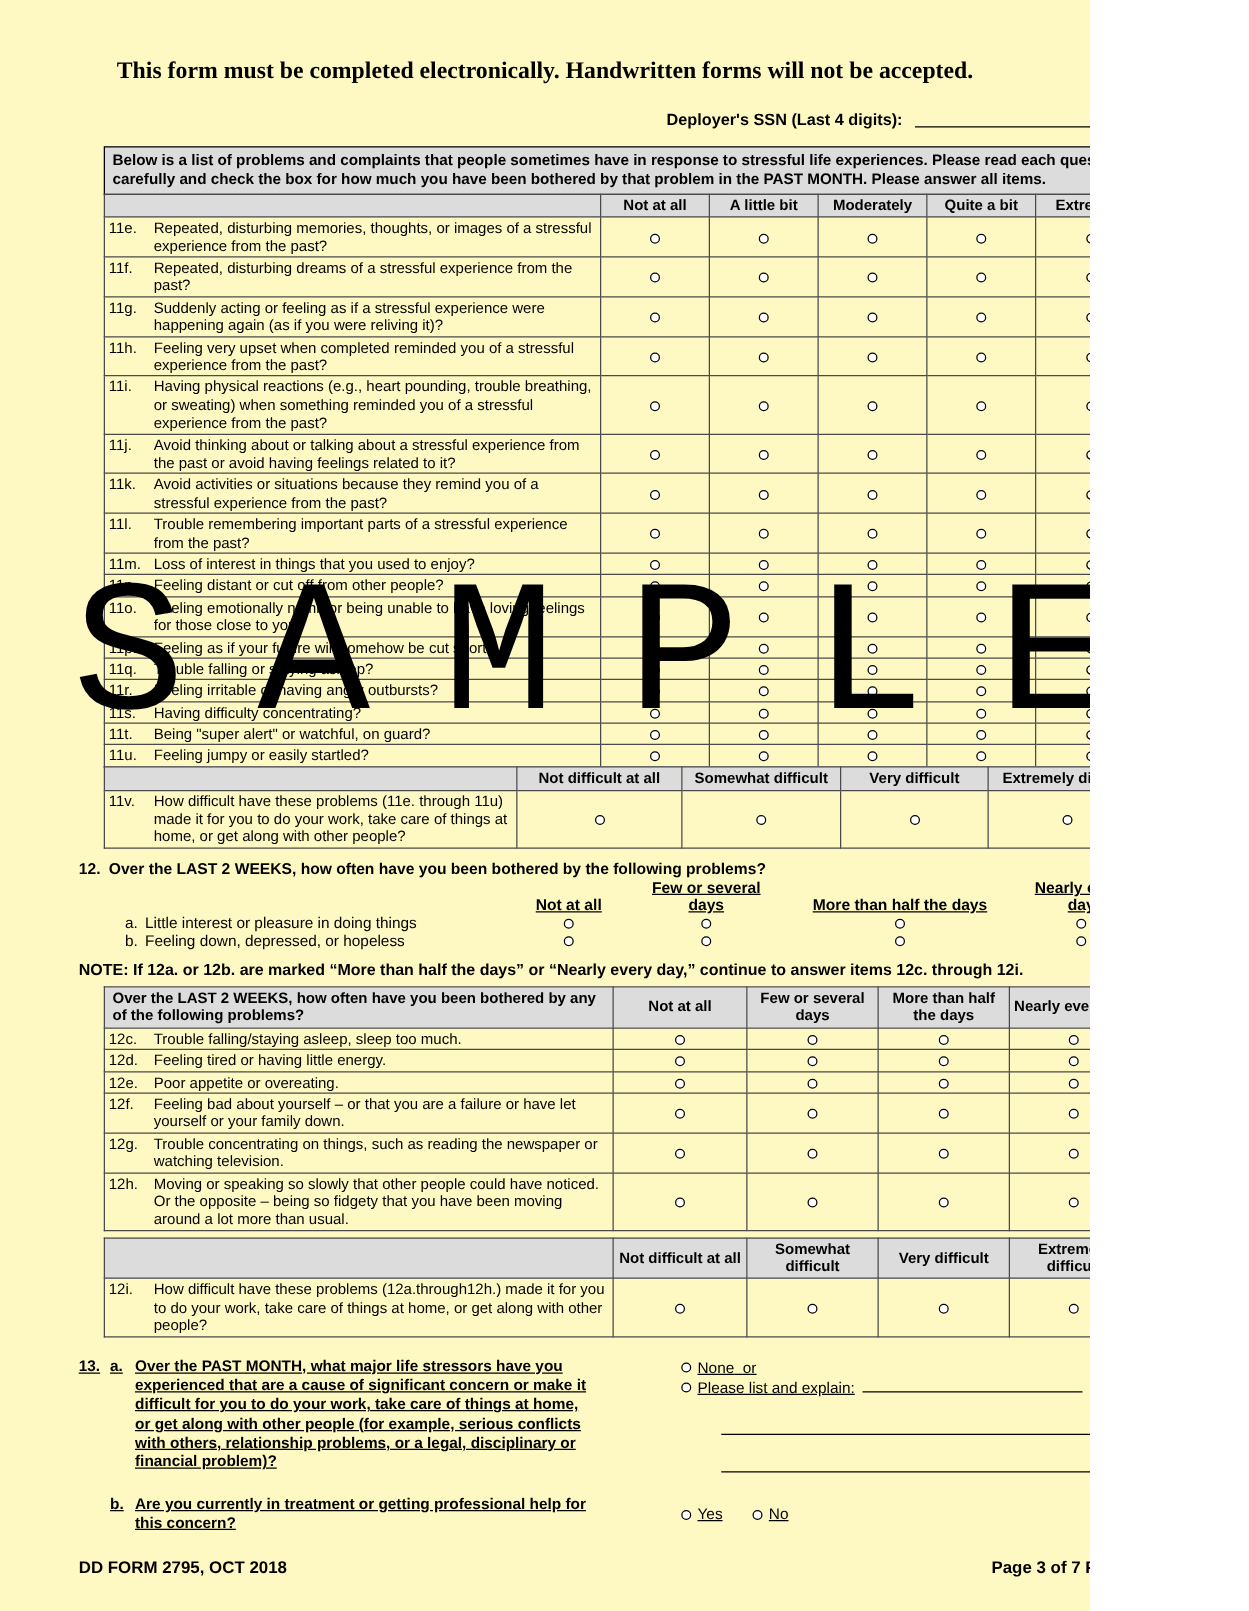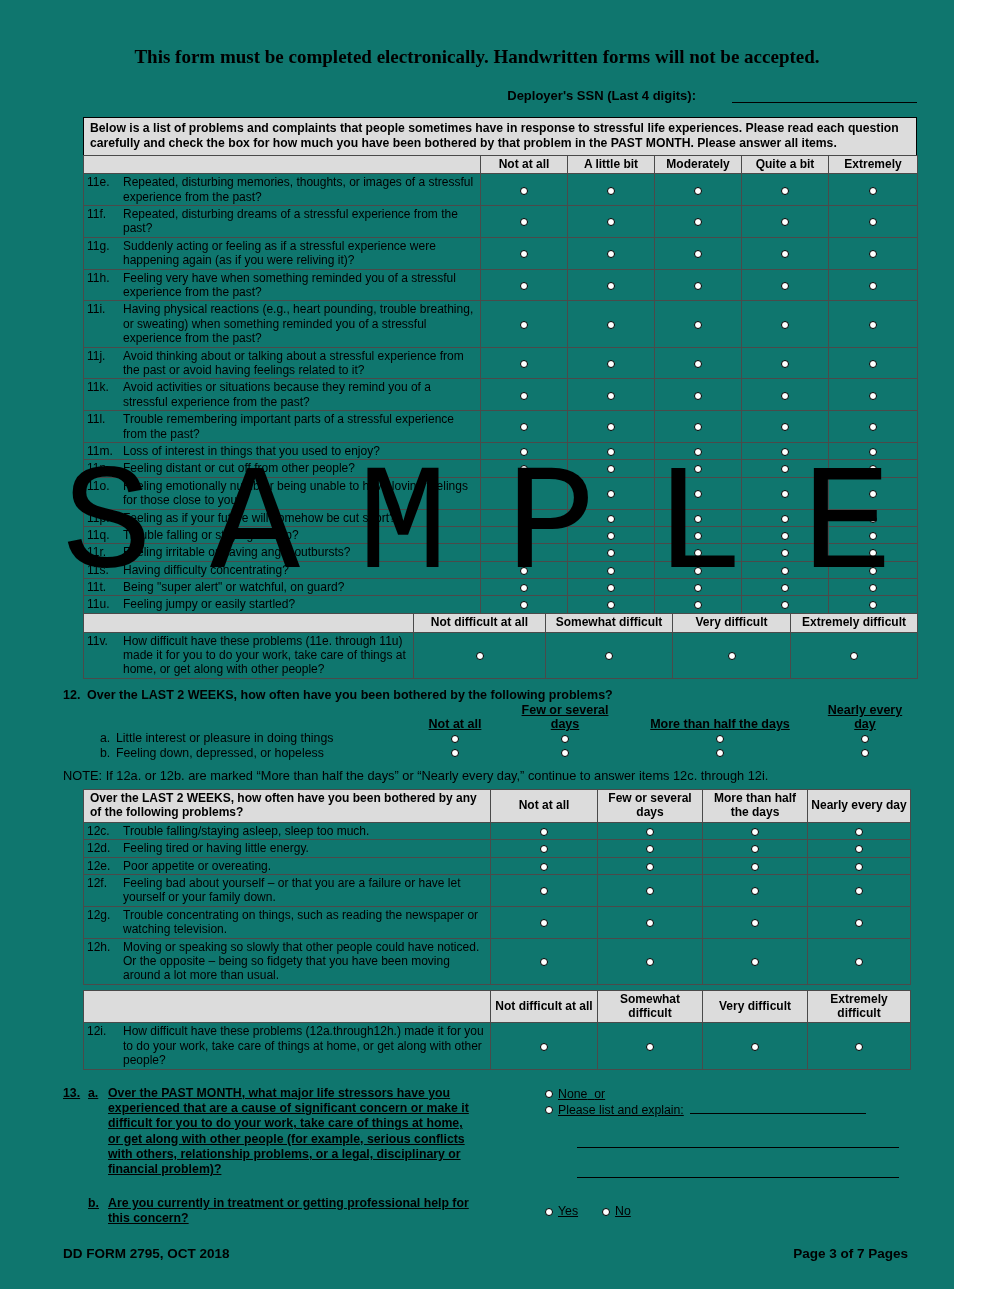--- a/index.html
+++ b/index.html
@@ -1,23 +1,23 @@
 <!DOCTYPE html>
 <html><head>
 <meta charset="utf-8">
 <style>
   * { margin:0; padding:0; box-sizing:border-box; }
   html,body { background:#fff; }
   body { font-family:"Liberation Sans", sans-serif; color:#000; }
-  .page { position:relative; width:954px; height:1289px; background:#0f766e; overflow:hidden; }
+  .page { position:relative; width:872px; height:1289px; background:#fef9c3; overflow:hidden; }
 
   .title { margin:46px 40px 0 40px; text-align:center; font-family:"Liberation Serif", serif;
            font-weight:bold; font-size:19px; }
 
-  .ssn-row { width:834px; margin:20px 0 0 83px; display:flex; justify-content:flex-end; align-items:flex-end;gap:26px; }
+  .ssn-row { width:834px; margin:20px 0 0 83px; display:flex; justify-content:flex-end; align-items:center; }
   .ssn-label { font-weight:bold; font-size:13px; }
   .ssn-line { width:185px; height:13px; border-bottom:1.6px solid #000; margin-left:10px; }
 
   .instr { width:834px; margin:14px 0 0 83px; border:1.5px solid #000; background:#dcdcdc;
            font-weight:bold; font-size:12.2px; line-height:1.25; padding:3px 6px; }
 
   table.tbl { border-collapse:collapse; table-layout:fixed; margin-left:83px; border:1.5px solid #000; }
   table.tbl th { background:#dcdcdc; font-weight:bold; font-size:12px; text-align:center;
                  border:1px solid #4a4a4a; padding:2px 2px; line-height:1.15; }
   table.tbl td { border:1px solid #4a4a4a; font-size:12px; vertical-align:middle; }
@@ -35,21 +35,21 @@
 
   .q12 { margin:9px 0 0 63px; width:847px; font-size:12.5px; }
   .q12-intro { font-weight:bold; }
   .q12-intro .qnum { display:inline-block; width:24px; }
   .q12-grid { display:grid; grid-template-columns:337px 110px 110px 200px 90px; align-items:end; }
   .q12-grid .hdr { font-weight:bold; text-decoration:underline; text-align:center; font-size:12.5px; padding-top:1px; }
   .q12-grid .icell { padding-left:37px; font-size:12.3px; line-height:1.18; }
   .q12-grid .icell .iid { display:inline-block; width:16px; }
   .q12-grid .rcell { text-align:center; line-height:1.18; }
 
-  .note { margin:8px 0 0 63px; font-weight:normal; font-size:12.8px; }
+  .note { margin:8px 0 0 63px; font-weight:bold; font-size:12.8px; }
 
   .s13 { margin:16px 0 0 63px; width:847px; font-size:12.3px;text-decoration:underline; }
   .s13-row { display:flex; }
   .s13-left { width:410px; display:grid; grid-template-columns:25px 20px 1fr; font-weight:bold; line-height:1.25; }
   .s13-right { margin-left:72px; width:360px; }
   .s13-right .opt { line-height:16px; }
   .s13-right .opt .radio { margin-right:5px; }
   .wline { display:inline-block; width:176px; border-bottom:1.4px solid #000; height:11px; margin-left:6px; }
   .fline { width:322px; border-bottom:1.4px solid #000; height:1px; margin:29px 0 0 32px; }
   .s13-b { margin-top:18px; }
@@ -134,21 +134,21 @@
           <td class="rc"><span class="radio"></span></td>
           <td class="rc"><span class="radio"></span></td>
           <td class="rc"><span class="radio"></span></td>
           <td class="rc"><span class="radio"></span></td>
           <td class="rc"><span class="radio"></span></td>
         </tr>
         <tr>
           <td class="qcell">
             <div class="qflex">
               <span>11h.</span>
-              <span>Feeling very have when something reminded you of a stressful experience from the past?</span>
+              <span>Feeling very upset when completed reminded you of a stressful experience from the past?</span>
             </div>
           </td>
           <td class="rc"><span class="radio"></span></td>
           <td class="rc"><span class="radio"></span></td>
           <td class="rc"><span class="radio"></span></td>
           <td class="rc"><span class="radio"></span></td>
           <td class="rc"><span class="radio"></span></td>
         </tr>
         <tr>
           <td class="qcell">

